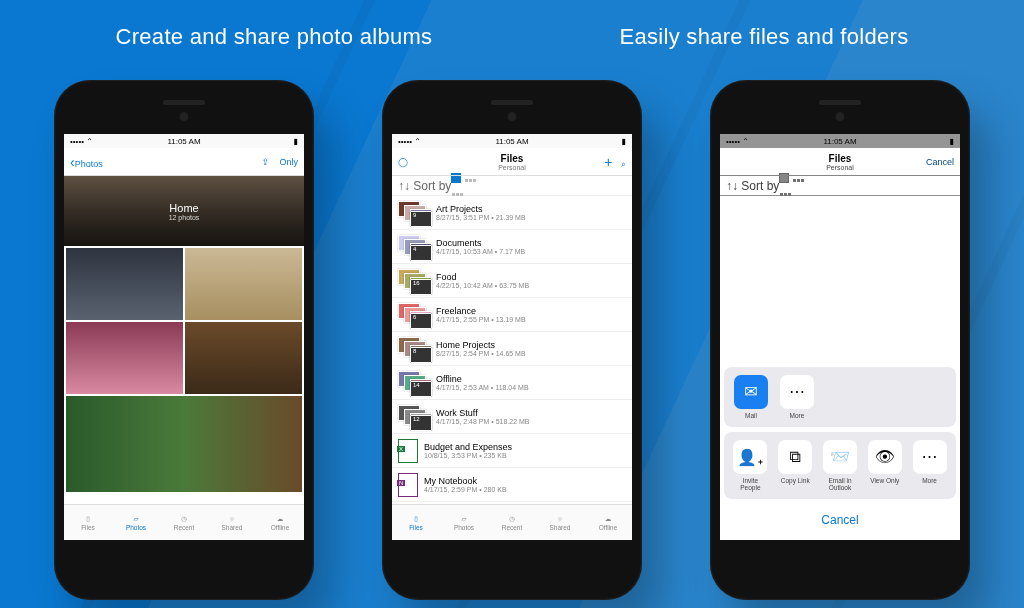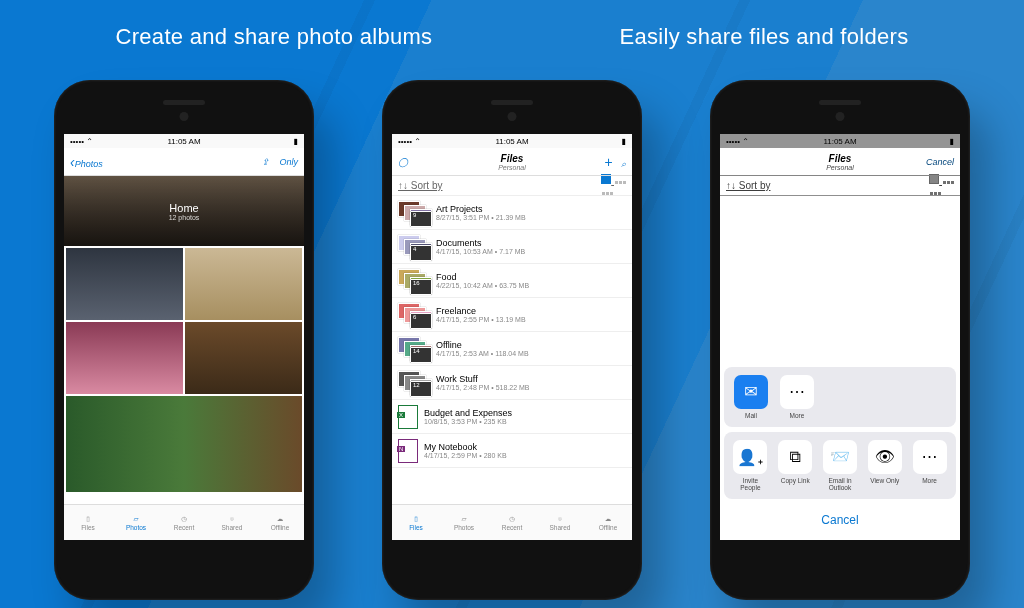--- a/index.html
+++ b/index.html
@@ -11,42 +11,42 @@
     background: repeating-linear-gradient(115deg, transparent 0 330px, rgba(0,0,0,0.04) 330px 340px);}
   .captions { position: relative; z-index:2; display:flex; justify-content:space-around; padding:24px 22px 0 22px;}
   .captions div { color:#fff; font-size:22px; font-weight:300; letter-spacing:.3px;}
   .phones { position:relative; z-index:2; display:flex; justify-content:space-around; padding:30px 20px 0 20px;}
   .phone { width:260px; height:520px; background:#111; border-radius:36px; padding:54px 10px 60px 10px; position:relative; box-shadow: 20px 30px 40px rgba(0,0,0,.25), inset 0 0 3px #333;}
   .phone::before{content:"";position:absolute;top:20px;left:50%;transform:translateX(-50%);width:42px;height:5px;border-radius:3px;background:#222;}
   .phone::after{content:"";position:absolute;top:32px;left:50%;transform:translateX(-50%);width:9px;height:9px;border-radius:50%;background:#222;}
   .screen { width:100%; height:100%; background:#fff; position:relative; overflow:hidden; font-size:9px; color:#000;}
   .status { height:14px; background:#f9f9f9; display:flex; align-items:center; justify-content:space-between; padding:0 6px; font-size:8px;}
   .status .mid{position:absolute;left:0;right:0;text-align:center;}
-  .nav { height:28px; border-bottom:1px solid #ddd; display:flex; align-items:center; justify-content:space-between; padding:0 6px; position:relative;font-style:italic;}
+  .nav { height:28px; border-bottom:1px solid #ddd; display:flex; align-items:center; justify-content:space-between; padding:0 6px; position:relative;}
   .nav .center{position:absolute;left:0;right:0;text-align:center;pointer-events:none;}
   .nav .title{font-weight:600;font-size:10px;}
   .nav .sub{font-size:7px;color:#777;}
   .blue{color:#0a78d1;}
   .tabbar{position:absolute;bottom:0;left:0;right:0;height:36px;border-top:1px solid #ddd;background:#fafafa;display:flex;}
   .tabbar .tab{flex:1;display:flex;flex-direction:column;align-items:center;justify-content:center;gap:1px;font-size:6.5px;color:#888;}
   .tabbar .tab.active{color:#0a78d1;}
   .icon{display:inline-block;}
   
   .album-hero{height:70px;background:linear-gradient(#6a5b4a,#2b241d);color:#fff;display:flex;flex-direction:column;align-items:center;justify-content:center;position:relative;}
   .album-hero::before{content:"";position:absolute;inset:0;background:linear-gradient(rgba(0,0,0,.1),rgba(0,0,0,.45));}
   .album-hero > *{position:relative;}
   .grid{display:grid;grid-template-columns:1fr 1fr;gap:2px;padding:2px;}
   .tile{height:72px;background:#777;}
   .tile.a{background:linear-gradient(#2e3540,#5a6270);}
   .tile.b{background:linear-gradient(#cbb895,#a78f60);}
   .tile.c{background:linear-gradient(#8a3a55,#d98aa2);}
   .tile.d{background:linear-gradient(#6b4a2a,#3b2a18);}
   .tile.e{grid-column:1/3;height:96px;background:linear-gradient(90deg,#2a5a2a,#4a7a3a,#6a4a2a);}
   
-  .sortbar{height:20px;border-bottom:1px solid #eee;display:flex;align-items:center;justify-content:space-between;padding:0 6px;font-size:10px;color:#666;text-decoration:underline;}
+  .sortbar{height:20px;border-bottom:1px solid #eee;display:flex;align-items:center;justify-content:flex-start;padding:0 6px;font-size:12px;color:#666;}
   .list{position:absolute;top:62px;bottom:36px;left:0;right:0;overflow:hidden;}
   .row{height:34px;border-bottom:1px solid #eee;display:flex;align-items:center;padding:0 6px;gap:6px;}
   .thumbs{width:32px;height:24px;position:relative;}
   .thumbs span{position:absolute;width:22px;height:16px;border:1px solid #fff;box-shadow:0 0 1px rgba(0,0,0,.4);}
   .thumbs .t1{left:0;top:0;}
   .thumbs .t2{left:6px;top:4px;}
   .thumbs .t3{left:12px;top:8px;}
   .badge{position:absolute;right:-2px;bottom:-2px;background:#333;color:#fff;font-size:6px;padding:0 2px;border-radius:1px;}
   .rowtext .name{font-size:9px;}
   .rowtext .meta{font-size:7px;color:#888;}
@@ -202,20 +202,32 @@
               <span class="t3" style="background:#eac"></span>
               <span class="badge">6</span>
             </span>
             <span class="rowtext">
               <div class="name">Freelance</div>
               <div class="meta">4/17/15, 2:55 PM • 13.19 MB</div>
             </span>
           </div>
           <div class="row">
             <span class="thumbs">
+              <span class="t1" style="background:#8a6a4a"></span>
+              <span class="t2" style="background:#a88"></span>
+              <span class="t3" style="background:#876"></span>
+              <span class="badge">8</span>
+            </span>
+            <span class="rowtext">
+              <div class="name">Home Projects</div>
+              <div class="meta">8/27/15, 2:54 PM • 14.65 MB</div>
+            </span>
+          </div>
+          <div class="row">
+            <span class="thumbs">
               <span class="t1" style="background:#77a"></span>
               <span class="t2" style="background:#5a8"></span>
               <span class="t3" style="background:#a77"></span>
               <span class="badge">14</span>
             </span>
             <span class="rowtext">
               <div class="name">Offline</div>
               <div class="meta">4/17/15, 2:53 AM • 118.04 MB</div>
             </span>
           </div>

